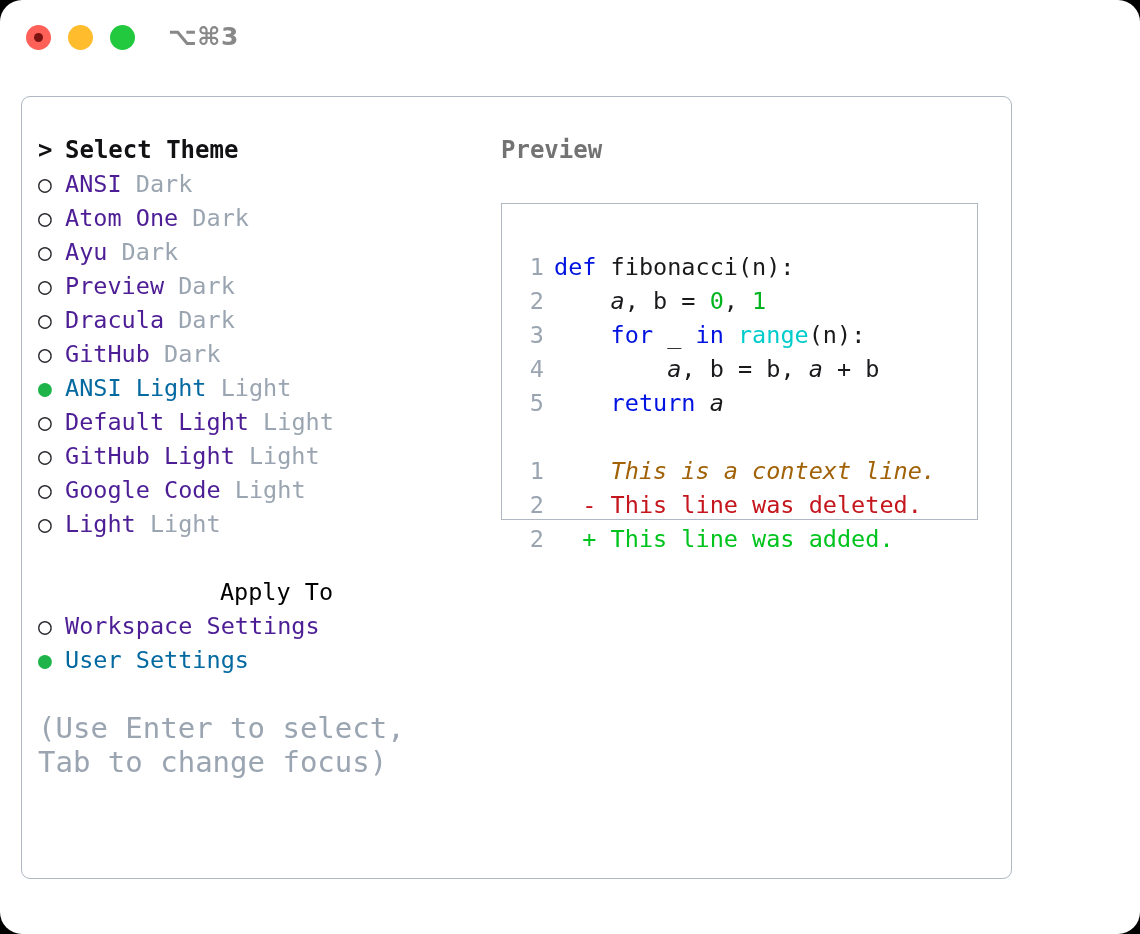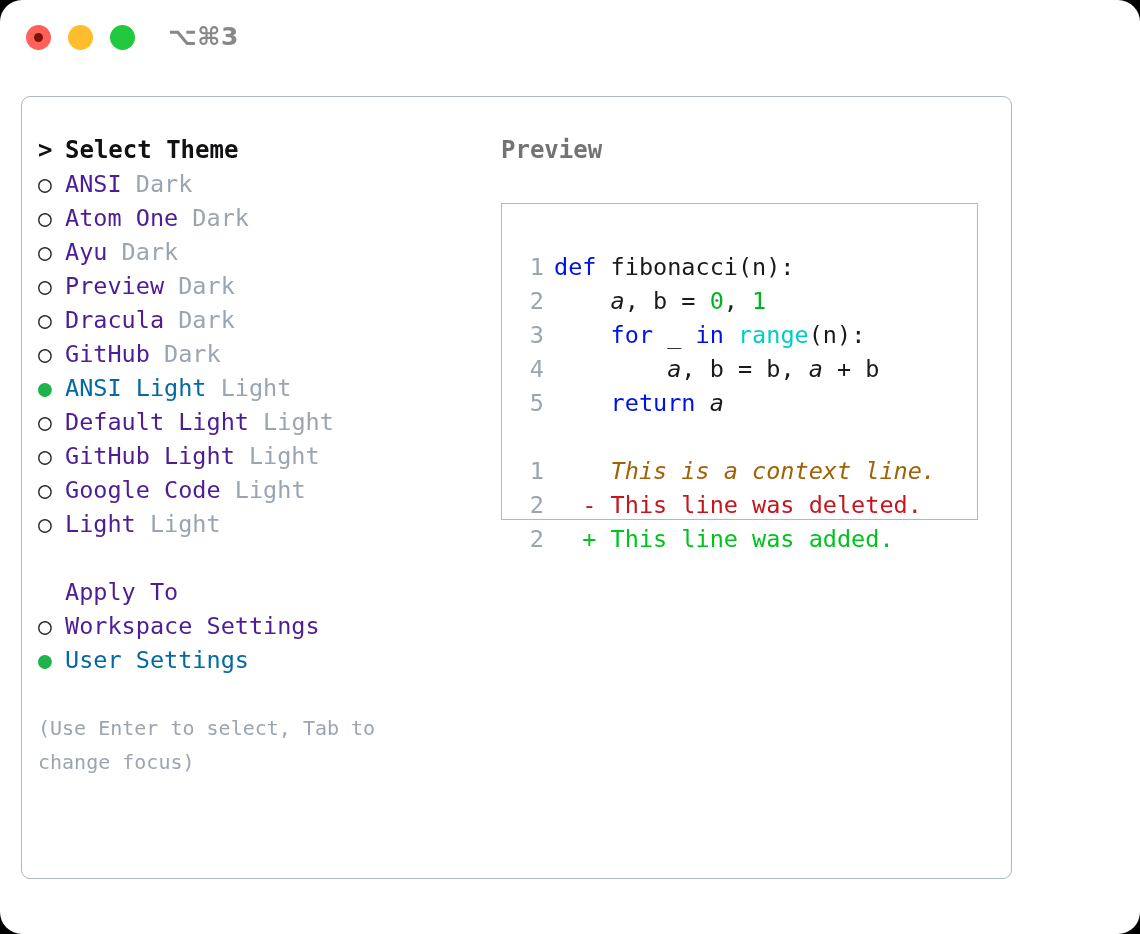--- a/index.html
+++ b/index.html
@@ -120,28 +120,29 @@
     font-size: 23px;
   }
   .marker-off { color: #2e2e33; }
   .marker-on  { color: #1eb44a; }
 
   .item-name { color: #4c1d95; }
   .item-name.selected { color: #0369a1; }
   .item-kind { color: #9aa5b1; }
 
   .section-label {
-    color: #4c1d95;
+    color: #000000;
     font-size: 23.5px;
+    text-align: center;
   }
   .section-label .caret { display:inline-block; width: 27px; }
 
   .hint {
     color: #9aa5b1;
-    font-size: 20px;
+    font-size: 29px;
     line-height: 34px;
     width: 410px;
     white-space: normal;
   }
 
   .spacer-row { height: 34px; }
 
   
   .preview-title {
     font-weight: 700;

